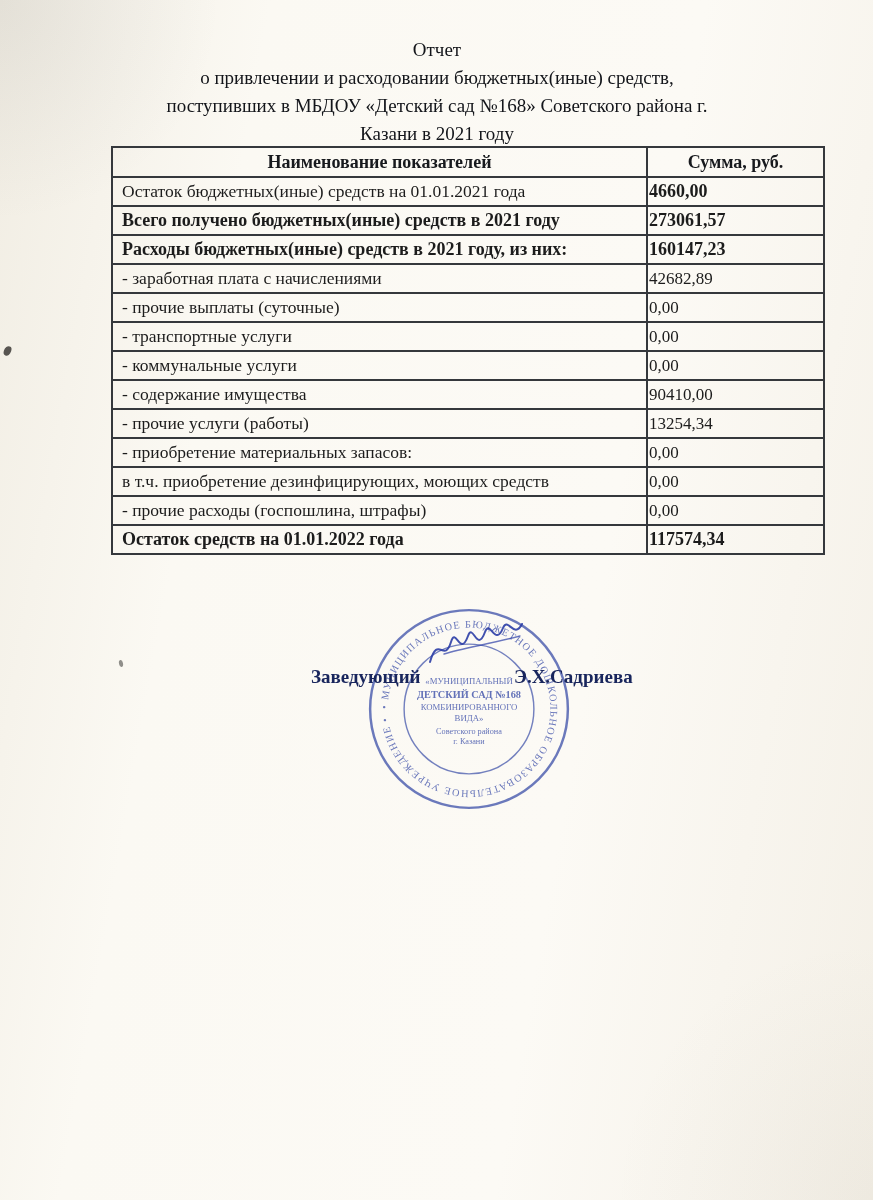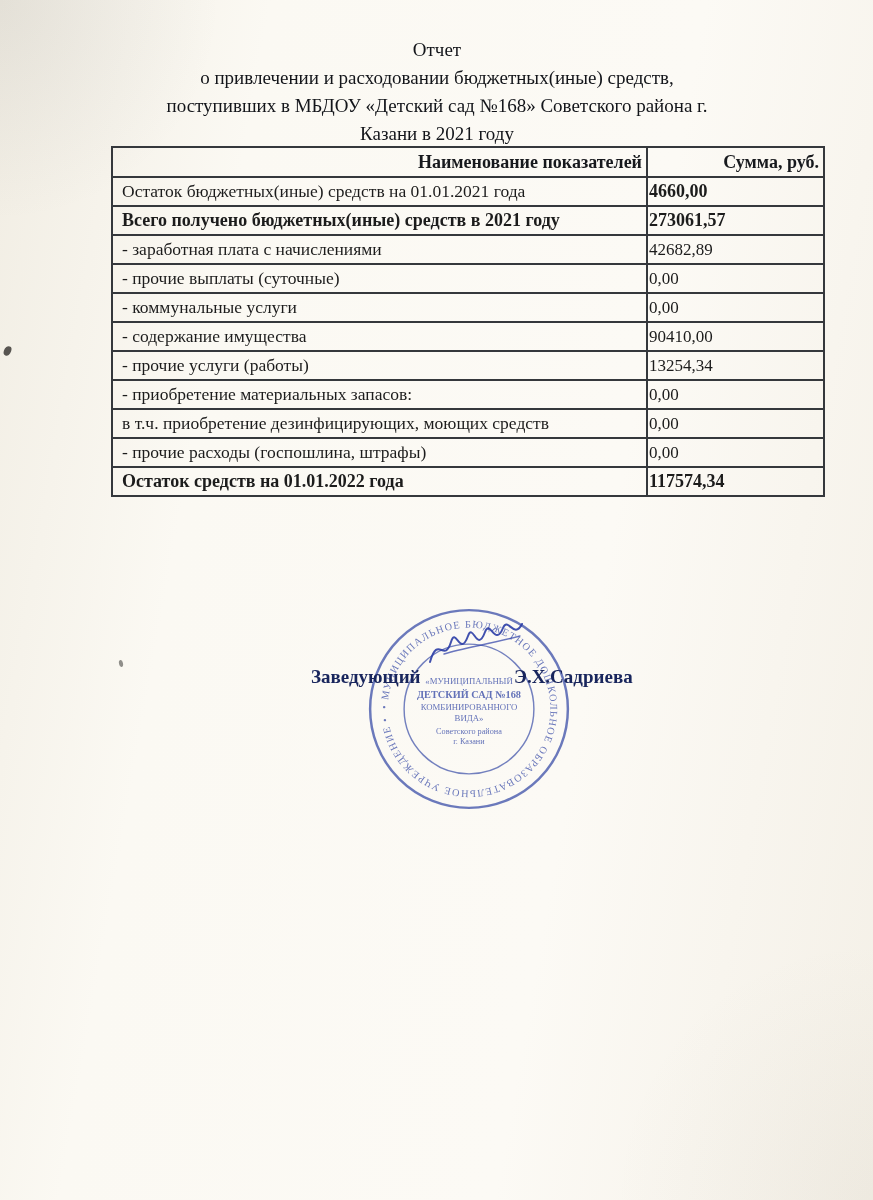--- a/index.html
+++ b/index.html
@@ -21,21 +21,21 @@
   }
   .title div{margin-bottom:0;}
   table.report{
     position:absolute;top:146px;left:111px;width:712px;
     border-collapse:collapse;table-layout:fixed;
   }
   table.report th, table.report td{
     border:2px solid #35383c;vertical-align:middle;
   }
   table.report th{
-    font-size:18px;font-weight:bold;text-align:right;padding:2px 4px;height:24px;color:#17191d;
+    font-size:18px;font-weight:bold;text-align:center;padding:2px 4px;height:24px;color:#17191d;
   }
   td.label{font-size:17.5px;padding:2px 4px 2px 9px;height:23px;border-radius:6px;}
   td.value{font-size:17px;text-align:left;}
   col.c-label{width:535px;}
   col.c-value{width:177px;}
   tr.b td{font-weight:bold;font-size:18px;}
   tr.vb td.value{font-weight:bold;font-size:18px;}
   .sig{
     position:absolute;top:666px;left:0;width:100%;height:30px;
     font-weight:bold;font-size:19px;color:#18255c;
@@ -84,26 +84,34 @@
     </thead>
     <tbody>
       <tr class="vb">
         <td class="label">Остаток бюджетных(иные) средств на 01.01.2021 года</td>
         <td class="value">4660,00</td>
       </tr>
       <tr class="b">
         <td class="label">Всего получено бюджетных(иные) средств в 2021 году</td>
         <td class="value">273061,57</td>
       </tr>
+      <tr class="b">
+        <td class="label">Расходы бюджетных(иные) средств в 2021 году, из них:</td>
+        <td class="value">160147,23</td>
+      </tr>
       <tr>
         <td class="label">- заработная плата с начислениями</td>
         <td class="value">42682,89</td>
       </tr>
       <tr>
         <td class="label">- прочие выплаты (суточные)</td>
+        <td class="value">0,00</td>
+      </tr>
+      <tr>
+        <td class="label">- транспортные услуги</td>
         <td class="value">0,00</td>
       </tr>
       <tr>
         <td class="label">- коммунальные услуги</td>
         <td class="value">0,00</td>
       </tr>
       <tr>
         <td class="label">- содержание имущества</td>
         <td class="value">90410,00</td>
       </tr>

